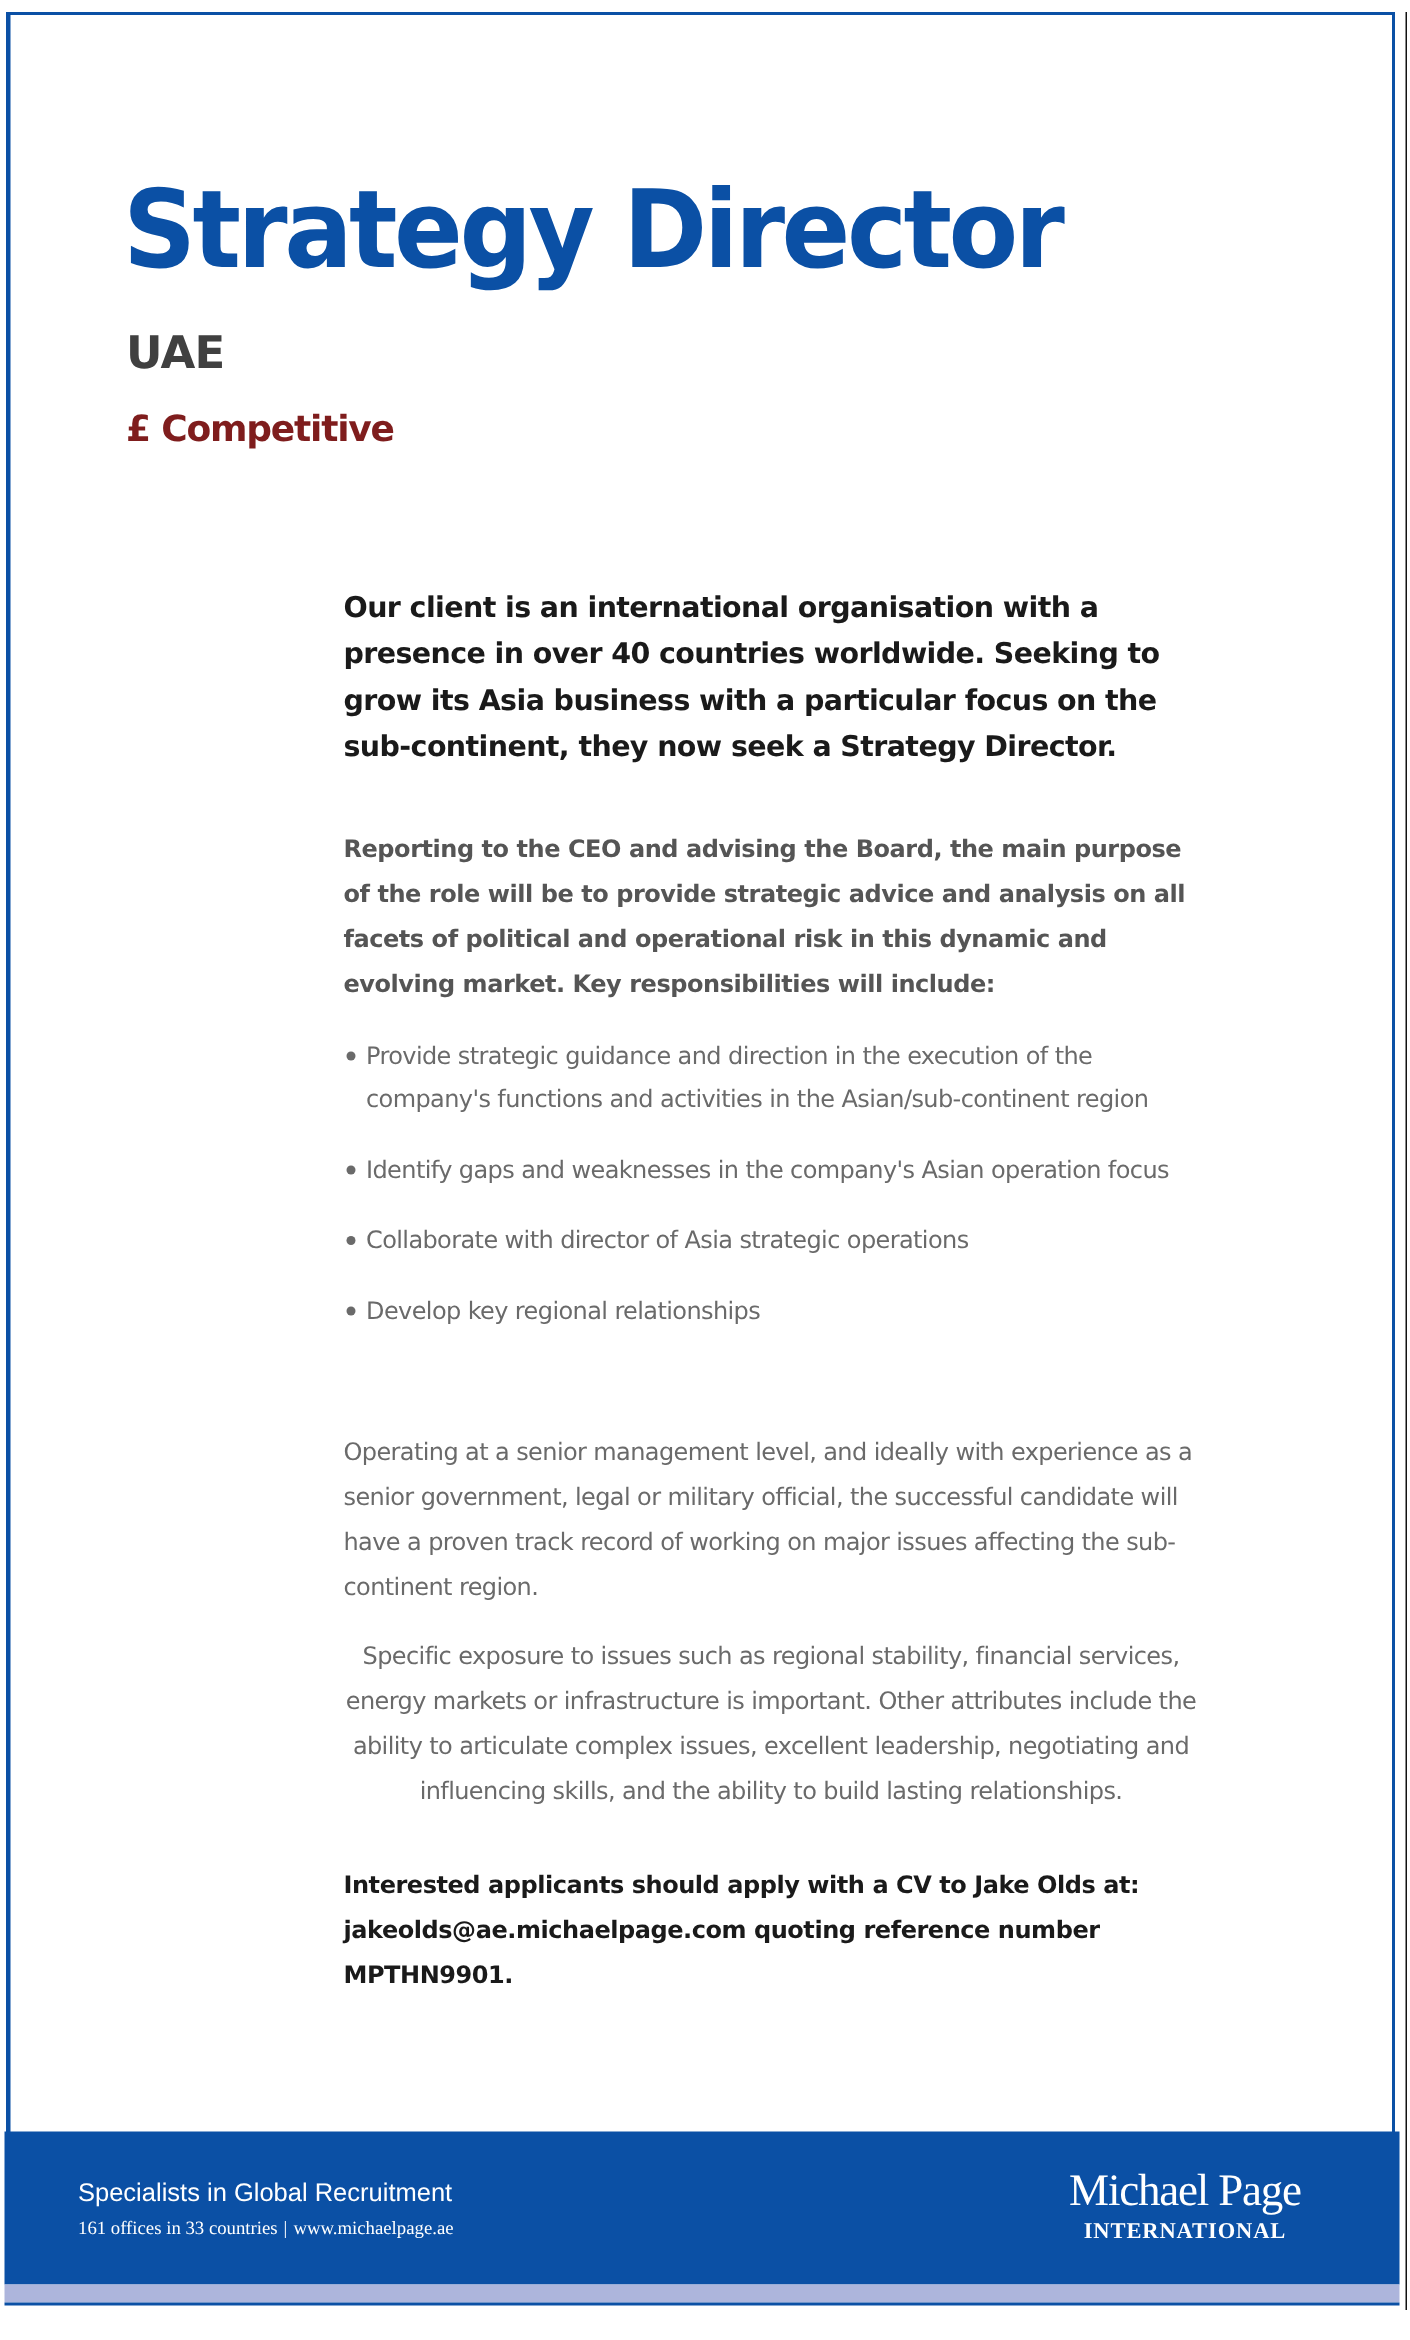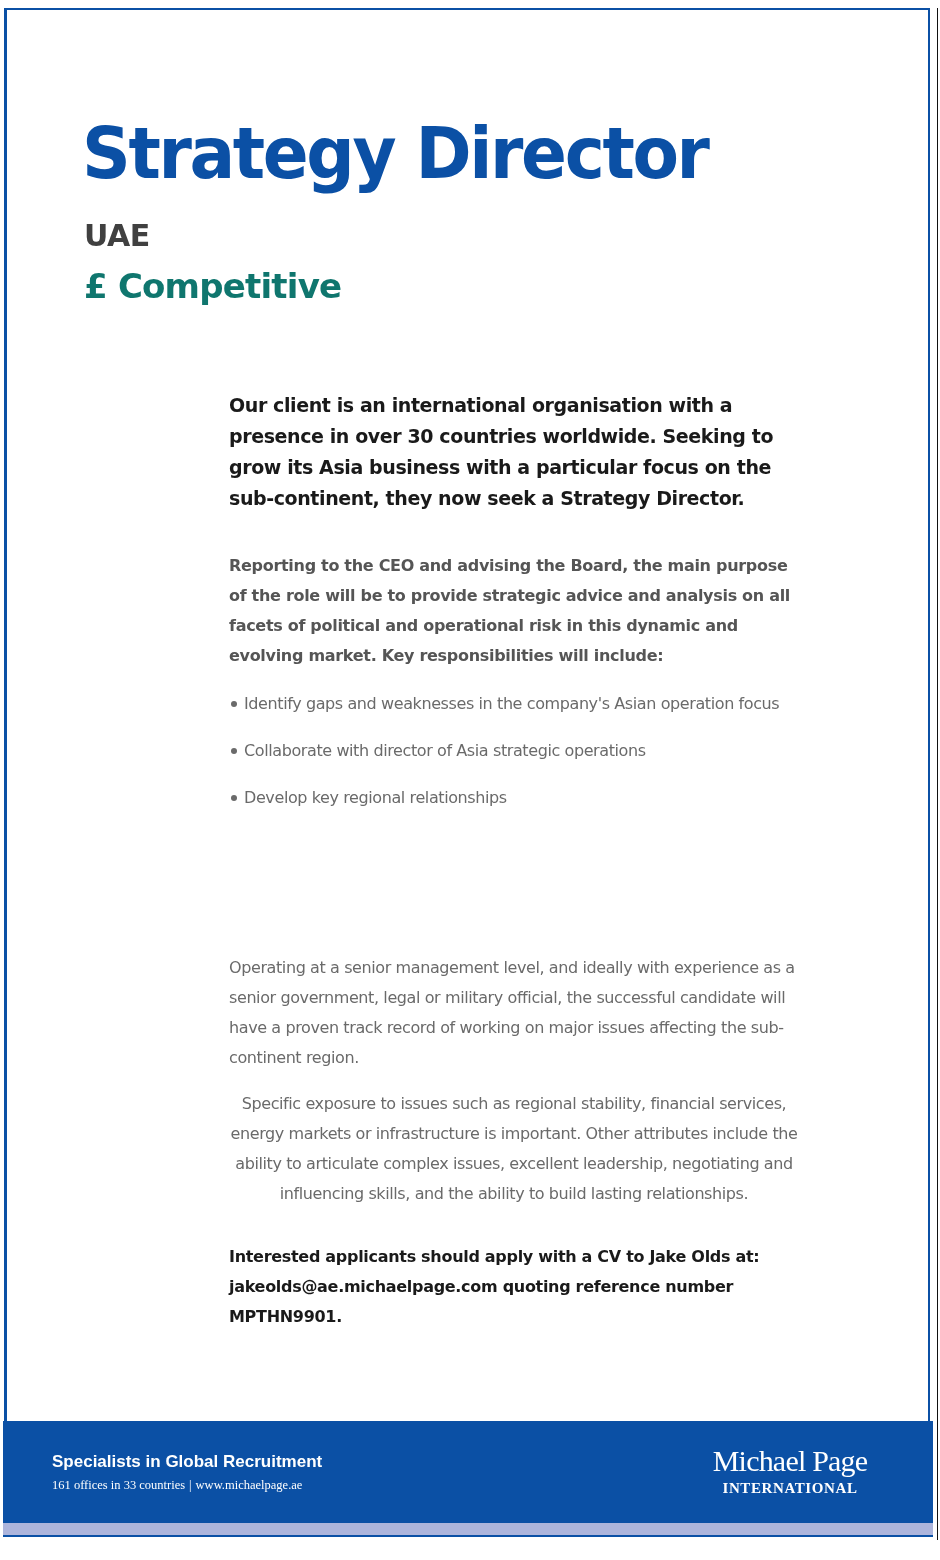--- a/index.html
+++ b/index.html
@@ -22,21 +22,21 @@
       font-size: 72px; letter-spacing: -2.5px; color: #0b50a5; line-height: 90px;
       transform: scaleX(0.94); transform-origin: left top;
     }
     .location {
       position: absolute; left: 84px; top: 216px; margin: 0;
       font-weight: bold; font-size: 30px; color: #404040; line-height: 40px;
       letter-spacing: -0.5px;
     }
     .salary {
       position: absolute; left: 84px; top: 266px; margin: 0;
-      font-weight: bold; font-size: 34px; color: #0f766e; line-height: 40px;
+      font-weight: bold; font-size: 24px; color: #7f1d1d; line-height: 40px;
       letter-spacing: -0.8px;
     }
     .content { position: absolute; left: 229px; width: 570px; }
     .intro {
       top: 390px; font-size: 19px; line-height: 31px; color: #1a1a1a;
       font-weight: bold; letter-spacing: -0.4px; margin: 0;
     }
     .lead {
       top: 551px; font-size: 16px; line-height: 30px; color: #555;
       font-weight: bold; letter-spacing: -0.3px; margin: 0;
@@ -64,21 +64,21 @@
       background: #0b50a5;
     }
     .footer-stripe {
       position: absolute; left: 3px; top: 1523px; width: 930px; height: 12px; background: #adb5dc;
     }
     .footer-line {
       position: absolute; left: 3px; top: 1535px; width: 930px; height: 2px; background: #0b50a5;
     }
     .tagline {
       position: absolute; left: 49px; top: 30px; margin: 0;
-      font-family: "Liberation Sans", sans-serif; font-weight: bold;
+      font-family: "Liberation Sans", sans-serif; font-weight: normal;
       font-size: 17px; color: #fff; line-height: 22px;
     }
     .offices {
       position: absolute; left: 49px; top: 56px; margin: 0;
       font-family: Liberation Serif, serif;
       font-size: 12.5px; color: #fff; line-height: 16px;
     }
     .offices .sep { margin: 0 4px; }
     .logo {
       position: absolute; left: 692px; top: 24px; width: 190px; text-align: center; color: #fff;
@@ -90,24 +90,25 @@
 </head>
 <body>
 
 <div class="frame"></div>
 <div class="edge-line"></div>
 
 <h1 class="title">Strategy Director</h1>
 <h2 class="location">UAE</h2>
 <h2 class="salary">£ Competitive</h2>
 
-<p class="content intro">Our client is an international organisation with a presence in over 30 countries worldwide. Seeking to grow its Asia business with a particular focus on the sub-continent, they now seek a Strategy Director.</p>
+<p class="content intro">Our client is an international organisation with a presence in over 40 countries worldwide. Seeking to grow its Asia business with a particular focus on the sub-continent, they now seek a Strategy Director.</p>
 <p class="content lead">Reporting to the CEO and advising the Board, the main purpose of the role will be to provide strategic advice and analysis on all facets of political and operational risk in this dynamic and evolving market. Key responsibilities will include:</p>
 
 <ul class="content bullets">
+  <li><span class="dot"></span><span>Provide strategic guidance and direction in the execution of the company's functions and activities in the Asian/sub-continent region</span></li>
   <li><span class="dot"></span><span>Identify gaps and weaknesses in the company's Asian operation focus</span></li>
   <li><span class="dot"></span><span>Collaborate with director of Asia strategic operations</span></li>
   <li><span class="dot"></span><span>Develop key regional relationships</span></li>
 </ul>
 
 <p class="content para para1">Operating at a senior management level, and ideally with experience as a senior government, legal or military official, the successful candidate will have a proven track record of working on major issues affecting the sub-continent region.</p>
 <p class="content para para2">Specific exposure to issues such as regional stability, financial services, energy markets or infrastructure is important. Other attributes include the ability to articulate complex issues, excellent leadership, negotiating and influencing skills, and the ability to build lasting relationships.</p>
 <p class="content apply">Interested applicants should apply with a CV to Jake Olds at: jakeolds@ae.michaelpage.com quoting reference number MPTHN9901.</p>
 
 <div class="footer">

